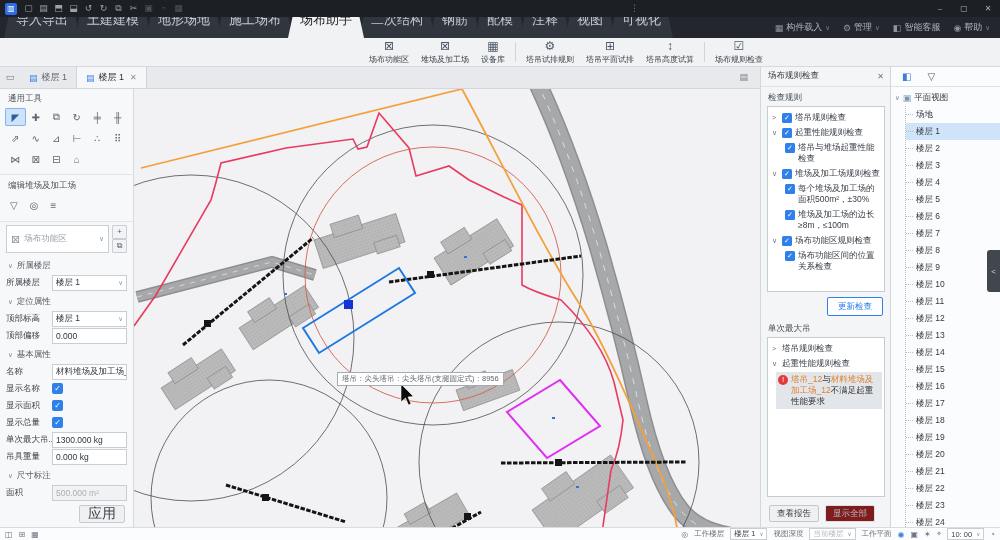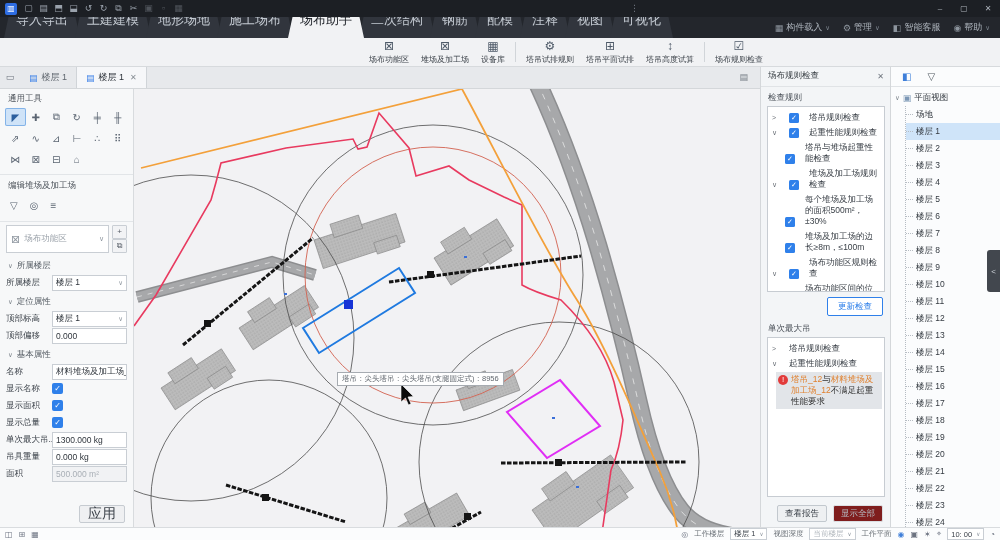--- a/index.html
+++ b/index.html
@@ -74,30 +74,30 @@
   .canvas svg{position:absolute;left:0;top:0}
   .tooltip{position:absolute;left:203px;top:284px;background:#fefefe;border:1px solid #a6abb1;font-size:7.5px;color:#62686f;padding:1px 4px;white-space:nowrap;z-index:6}
   
   .rulepanel{position:absolute;left:760px;top:66px;width:130px;bottom:12px;background:#f3f5f7;border-left:1px solid #d4d7da;display:flex;flex-direction:column;font-size:8.5px;z-index:20}
   .rp-head{height:20px;display:flex;align-items:center;padding:0 7px;color:#3a4046;border-bottom:1px solid #e0e3e6;flex:none}
   .rp-close{margin-left:auto;color:#6d747d;font-size:8px}
   .rp-label{padding:5px 7px 2px;color:#4c525a;flex:none}
   .rp-box{margin:0 6px;background:#fff;border:1px solid #c7ccd2;overflow:hidden;padding:3px 2px}
   .rp-box.rules{height:178px;flex:none}
   .rp-box.results{flex:1;margin-bottom:2px}
-  .rule-row{display:flex;align-items:flex-end;gap:10px;padding:2px 2px;line-height:11px;color:#3b4148}
+  .rule-row{display:flex;align-items:flex-start;gap:3px;padding:2px 2px;line-height:11px;color:#3b4148}
   .rule-child{margin-left:13px}
   .exp{width:7px;color:#6e747b;font-size:7px;line-height:11px;flex:none}
   .cb{width:10px;height:10px;background:#2f80ea;border-radius:1.5px;color:#fff;font-size:7px;line-height:10px;text-align:center;flex:none;margin-top:1px}
   .rtext{flex:1}
   .updatebtn{align-self:flex-end;margin:5px 8px 2px 0;width:54px;height:17px;border:1px solid #2f80ea;color:#2f80ea;background:#fff;font-size:8.5px;display:flex;align-items:center;justify-content:center;border-radius:2px;flex:none}
   .err-row{background:#e2e5e9;display:flex;gap:3px;padding:2px;margin:1px 0 0 6px;line-height:11px}
   .err-icon{width:10px;height:10px;border-radius:50%;background:#e23b3b;color:#fff;font-size:8px;line-height:10px;text-align:center;flex:none;margin-top:1px}
   .err-text .hl{color:#e0812f}
-  .rp-footer{display:flex;justify-content:flex-end;gap:6px;padding:6px 8px;flex:none}
+  .rp-footer{display:flex;gap:6px;padding:6px 8px;flex:none}
   .rp-btn{height:15px;padding:0 7px;border:1px solid #c2c8ce;background:#eef0f2;color:#3d434b;font-size:8.5px;display:flex;align-items:center;border-radius:2px}
   .rp-btn.disabled{color:#b4bac1;background:#7f1d1d;border-color:#dbdfe3}
   
   .treepanel{position:absolute;left:890px;top:66px;right:0;bottom:12px;background:#fbfcfd;border-left:1px solid #d4d7da;display:flex;flex-direction:column;z-index:20}
   .tp-icons{height:20px;display:flex;align-items:center;gap:16px;padding:0 11px;border-bottom:1px solid #e0e3e6;color:#4e565f;font-size:10px;flex:none}
   .tpicon.accent{color:#3f7fd9}
   .tp-tree{flex:1;overflow:hidden;padding-top:3px;font-size:8.5px;color:#343a41}
   .tp-root{display:flex;align-items:center;gap:3px;padding:2px 4px}
   .tp-root-icon{color:#7b96b5;font-size:9px}
   .tp-kids{margin-left:14px;border-left:1px dotted #b6bcc3}
@@ -338,20 +338,24 @@
           <div class="plabel">单次最大吊...</div>
           <div class="pctrl">
             <div class="pinput">1300.000 kg</div>
           </div>
         </div>
         <div class="prow">
           <div class="plabel">吊具重量</div>
           <div class="pctrl">
             <div class="pinput">0.000 kg</div>
           </div>
+        </div>
+        <div class="psec-h">
+          <span class="pchev">∨</span>
+          <span>尺寸标注</span>
         </div>
         <div class="prow">
           <div class="plabel">面积</div>
           <div class="pctrl">
             <div class="pinput disabled">500.000 m²</div>
           </div>
         </div>
       </div>
     <div class="applybtn">应用</div>
   </div>

